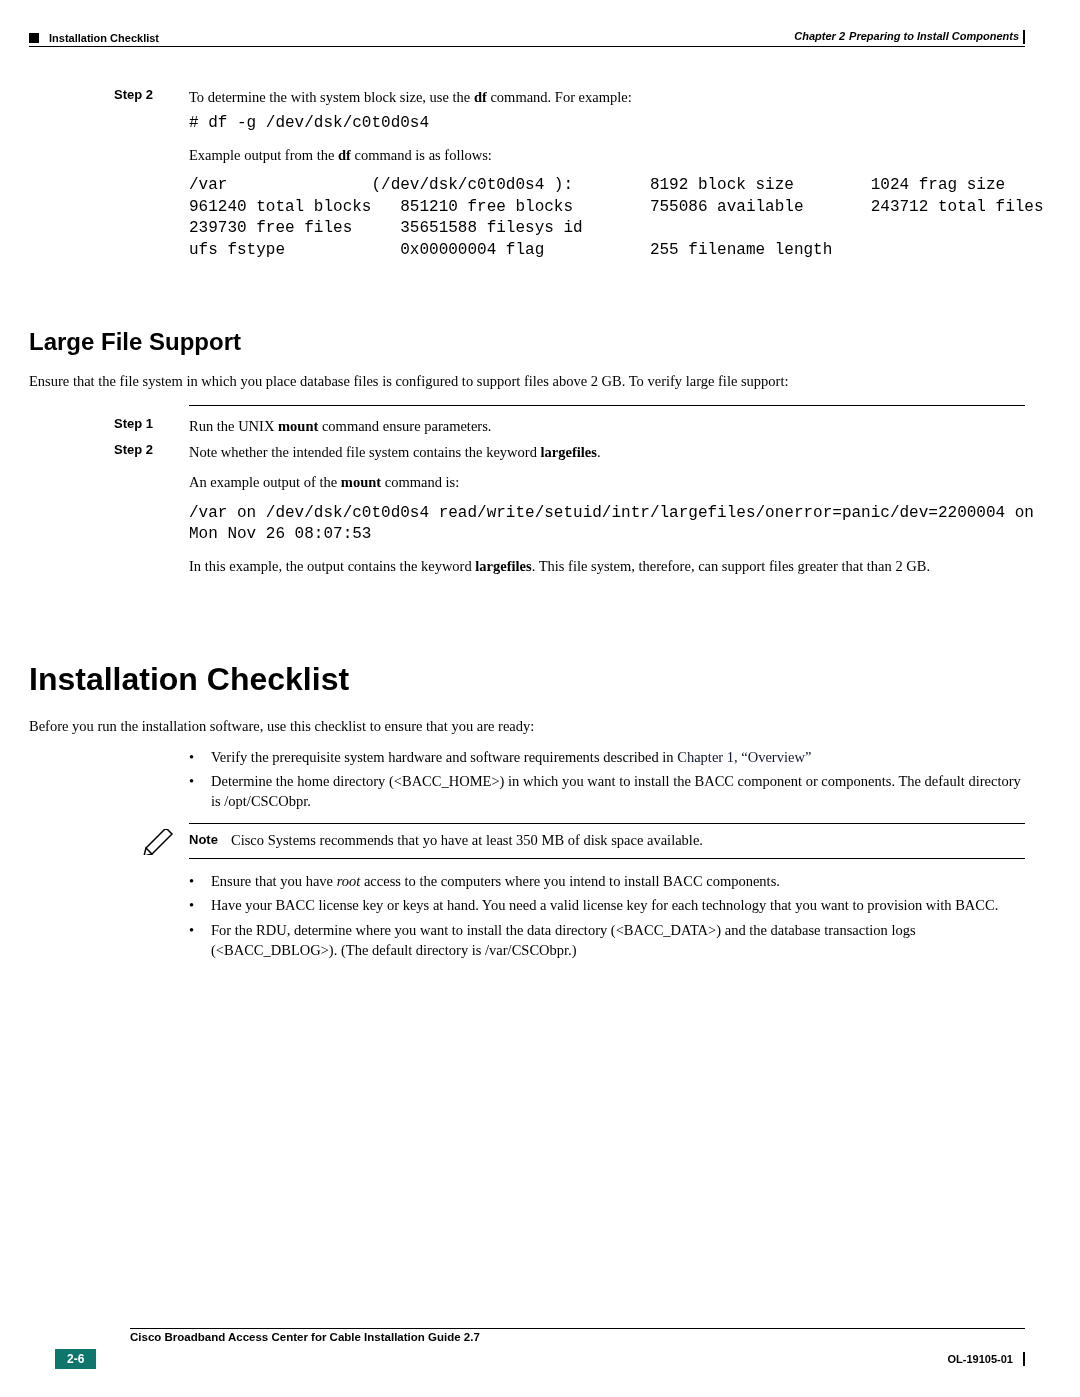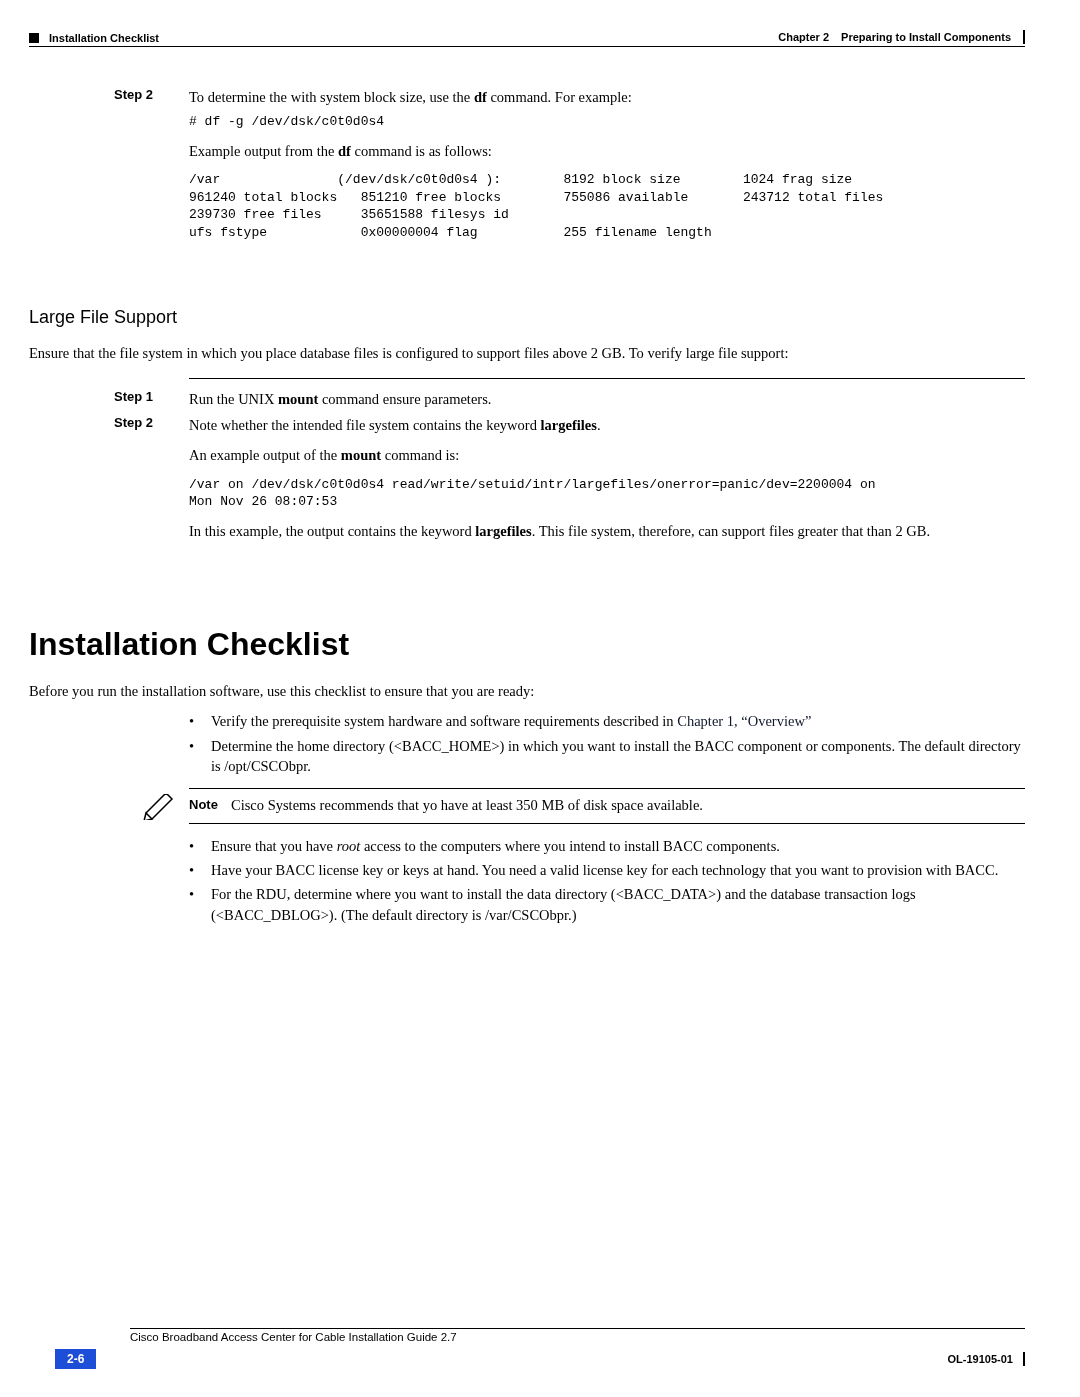--- a/index.html
+++ b/index.html
@@ -28,22 +28,22 @@
     font-weight: bold;
     margin-bottom: 2px;
   }
   .header-left {
     display: flex;
     align-items: center;
     gap: 10px;
   }
   .header-right {
     display: flex;
-    align-items: center;
-    gap: 12px;
+    gap: 4px;
+    font-style: italic;
   }
   .sq {
     width: 10px;
     height: 10px;
     background: #000;
     display: inline-block;
   }
   .bar {
     width: 2px;
     height: 14px;
@@ -75,32 +75,32 @@
     padding-right: 5px;
     line-height: 1.4;
   }
   .indent-body {
     margin-left: 160px;
     margin-right: 5px;
     line-height: 1.4;
   }
   .code {
     font-family: "Courier New", Courier, monospace;
-    font-size: 13px;
+    font-size: 16px;
     white-space: pre;
     line-height: 1.35;
     margin: 6px 0;
   }
   .para {
     margin: 10px 0;
   }
   h2 {
     font-family: Arial, Helvetica, sans-serif;
-    font-size: 18px;
-    font-weight: normal;
+    font-size: 24px;
+    font-weight: bold;
     margin: 60px 0 15px 0;
   }
   h1 {
     font-family: Arial, Helvetica, sans-serif;
     font-size: 32px;
     font-weight: bold;
     margin: 75px 0 18px 0;
   }
   .thin-rule {
     border: none;
@@ -161,31 +161,31 @@
   }
   .footer-rule-wrap {
     margin-left: 75px;
   }
   .footer-rule {
     border-top: 1px solid #000;
   }
   .footer-title {
     font-family: Arial, Helvetica, sans-serif;
     font-size: 11.5px;
-    font-weight: normal;
+    font-weight: bold;
     margin-top: 2px;
   }
   .footer-bottom {
     display: flex;
     justify-content: space-between;
     align-items: center;
     margin-top: 6px;
   }
   .page-box {
-    background: #1d4ed8;
+    background: #0f766e;
     color: #fff;
     font-family: Arial, Helvetica, sans-serif;
     font-weight: bold;
     font-size: 12px;
     padding: 3px 12px;
   }
   .pub-id {
     font-family: Arial, Helvetica, sans-serif;
     font-weight: bold;
     font-size: 11px;

